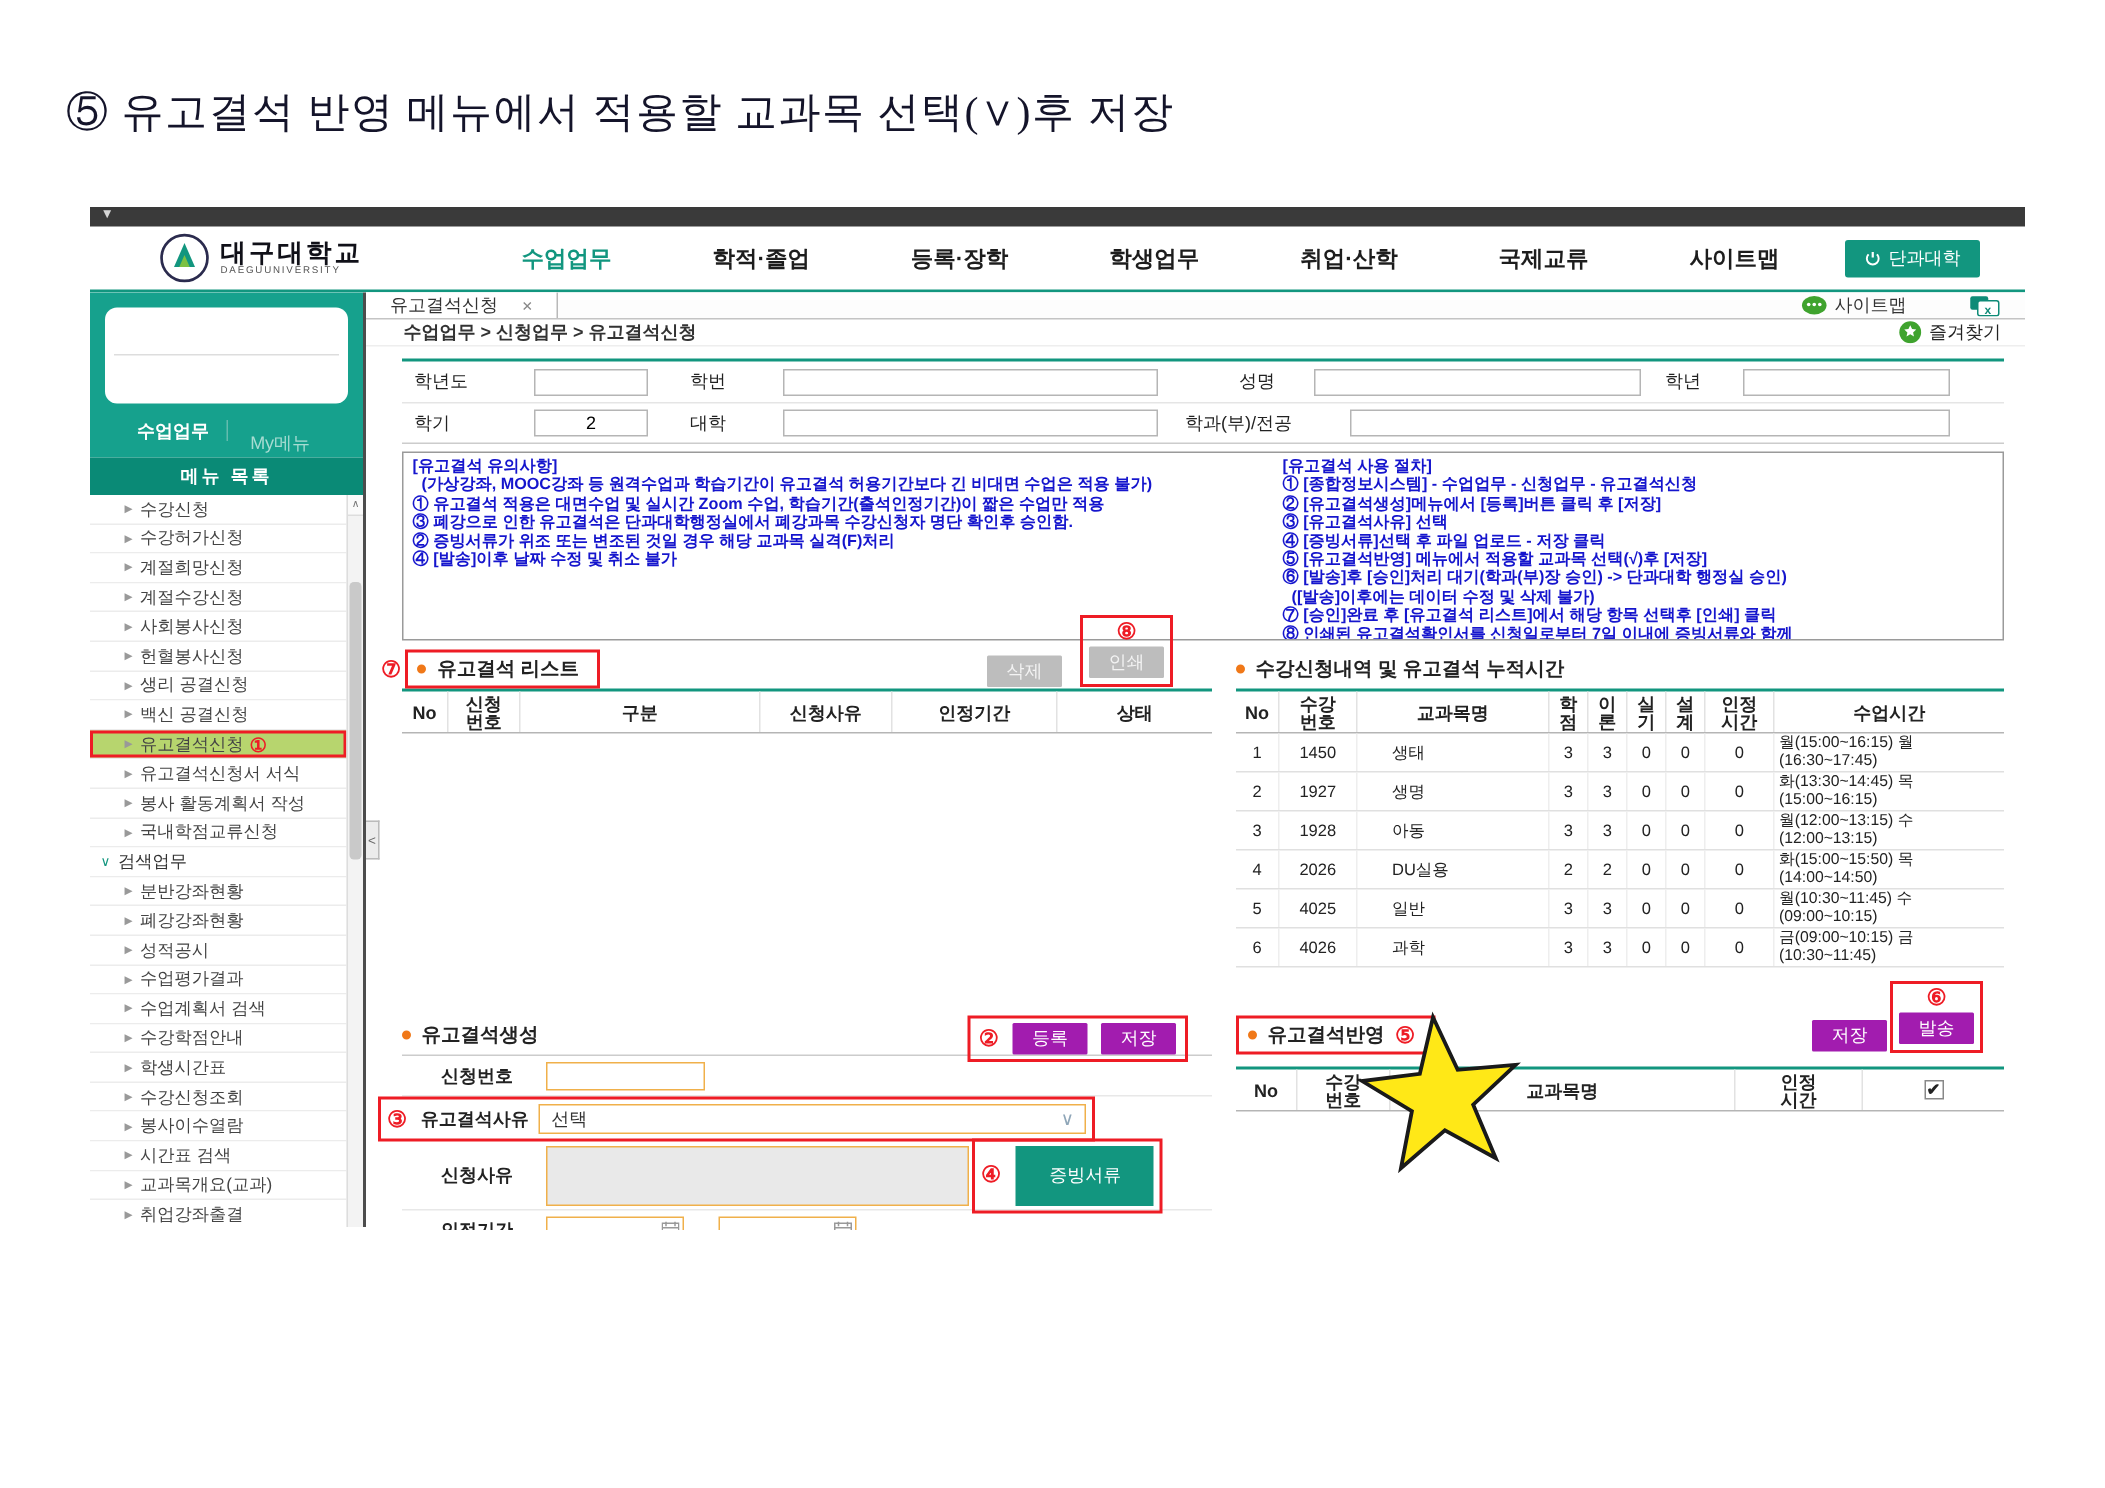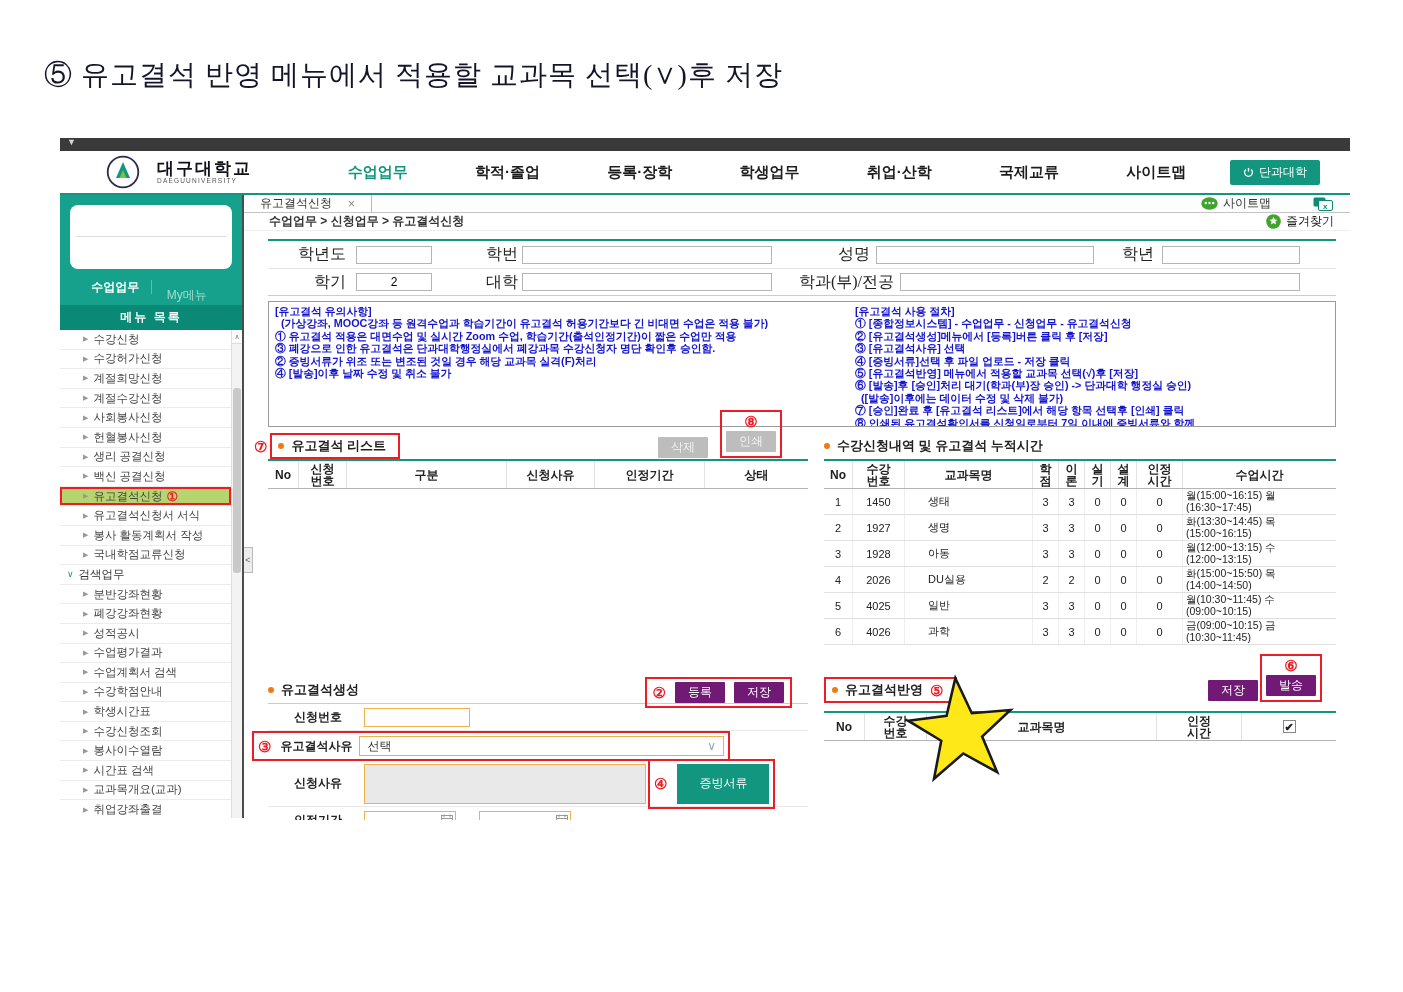--- a/index.html
+++ b/index.html
@@ -11,21 +11,21 @@
 
   .shot { position:absolute; left:60px; top:138px; width:1290px; height:682px; background:#fff;
           font-size:12px; overflow:hidden; }
 
   
   .dark-bar { height:13px; background:#3a3a3a; position:relative; }
   .bar-arrow { position:absolute; left:7px; top:-1px; color:#d5d5d5; font-size:9px; }
 
   
   .hdr { height:44px; display:flex; align-items:center; border-bottom:2px solid #12967f; background:#fff; }
-  .logo { display:flex; align-items:center; gap:17px; margin-left:46px; width:198px; }
+  .logo { display:flex; align-items:center; gap:7px; margin-left:46px; width:198px; }
   .logo-name { font-size:17px; font-weight:bold; color:#101018; letter-spacing:2px; line-height:17px; }
   .logo-sub { font-size:6.5px; color:#555; letter-spacing:1.2px; }
   .nav { display:flex; flex:1; justify-content:space-around; padding:0 10px; }
   .nav-item { font-size:15px; font-weight:bold; color:#1d1d1d; cursor:pointer; }
   .nav-item.active { color:#12967f; }
   .logout-btn { display:flex; align-items:center; gap:5px; background:#12967f; color:#fff; font-size:12px;
                 padding:4px 13px; margin-right:30px; border-radius:2px; cursor:pointer; }
 
   .app { display:flex; height:623px; position:relative; }
 
@@ -70,42 +70,42 @@
   .crumb-row { height:26px; display:flex; align-items:center; padding:0 16px 0 25px; border-bottom:1px solid #eee; }
   .crumb { font-weight:bold; font-size:12px; color:#333; }
   .fav { margin-left:auto; display:flex; gap:5px; align-items:center; font-size:12px; cursor:pointer; }
 
   .content { flex:1; padding:8px 14px 0 24px; position:relative; }
 
   
   .sform { border-top:2px solid #12967f; border-bottom:1px solid #ccc; }
   .sform-row { display:flex; align-items:center; height:27px; }
   .sform-row + .sform-row { border-top:1px solid #e5e5e5; }
-  .flabel { font-size:16px; color:#222; text-align:right; }
+  .flabel { font-size:12px; color:#222; text-align:left; }
   .inp { border:1px solid #b5b5b5; height:18px; background:#fff; font:inherit; font-size:12px; padding:0 4px; }
   .inp.center { text-align:center; }
 
   
   .notice { border:1px solid #9a9a9a; margin-top:5px; display:flex; padding:3px 6px 4px; color:#1515cd;
             font-weight:bold; font-size:10.8px; line-height:12.4px; height:126px; overflow:hidden; }
   .notice-col.left { width:578px; padding-right:4px; }
   .notice-col.right { flex:1; padding-left:2px; }
   .n-line { white-space:pre-wrap; }
 
   
   .lists { display:flex; margin-top:6px; }
   .lcol { width:540px; position:relative; }
   .rcol { flex:1; margin-left:16px; position:relative; }
   .sec-head { height:26px; display:flex; align-items:center; position:relative; }
   .bullet { width:5px; height:5px; border:3px solid #f07818; border-radius:50%; background:#fff; display:inline-block; flex:none; }
   .sec-title { font-weight:bold; font-size:13px; color:#222; }
   .red-frame { border:2px solid #ee1c25; display:inline-flex; align-items:center; gap:7px; padding:2px 12px 2px 6px; }
   .btn { border:none; color:#fff; font-size:12px; font-family:inherit; height:21px; padding:0 13px;
          cursor:pointer; border-radius:1px; }
-  .btn.teal { background:#701a75; }
+  .btn.teal { background:#a21caf; }
   .btn.gray { background:#bdbdbd; color:#f3f3f3; }
   .list-btns { position:absolute; right:100px; top:4px; }
   .print-frame { position:absolute; right:26px; top:-23px; border:2px solid #ee1c25; display:flex;
                  flex-direction:column; align-items:center; padding:0 4px 4px; z-index:2; }
   .print-frame .ann { line-height:19px; }
 
   .tbl-head { display:flex; border-top:2px solid #12967f; border-bottom:1px solid #b5b5b5; align-items:stretch;
               min-height:30px; font-weight:bold; font-size:12px; }
   .tbl-head .c { display:flex; align-items:center; justify-content:center; white-space:pre-line;
                  line-height:12px; text-align:center; }
@@ -362,21 +362,21 @@
               <span class="flabel" style="margin-left: 54px; width: 44px;">성명</span>
               <input class="inp" style="margin-left: 6px; width: 218px;">
               <span class="flabel" style="margin-left: 16px; width: 44px;">학년</span>
               <input class="inp" style="margin-left: 8px; width: 138px;">
             </div>
             <div class="sform-row">
               <span class="flabel" style="margin-left: 8px; width: 70px;">학기</span>
               <input class="inp center" value="2" style="margin-left: 10px; width: 76px;">
               <span class="flabel" style="margin-left: 28px; width: 58px;">대학</span>
               <input class="inp" style="margin-left: 4px; width: 250px;">
-              <span class="flabel" style="margin-left: 18px; width: 104px; font-family: Liberation Serif, serif;">학과(부)/전공</span>
+              <span class="flabel" style="margin-left: 18px; width: 104px;">학과(부)/전공</span>
               <input class="inp" style="margin-left: 6px; width: 400px;">
             </div>
           </div>
 
         <div class="notice">
           <div class="notice-col left">
             <div class="n-line">[유고결석 유의사항]</div>
             <div id="noticeLeft">
                 <div class="n-line">  (가상강좌, MOOC강좌 등 원격수업과 학습기간이 유고결석 허용기간보다 긴 비대면 수업은 적용 불가)</div>
                 <div class="n-line">① 유고결석 적용은 대면수업 및 실시간 Zoom 수업, 학습기간(출석인정기간)이 짧은 수업만 적용</div>

